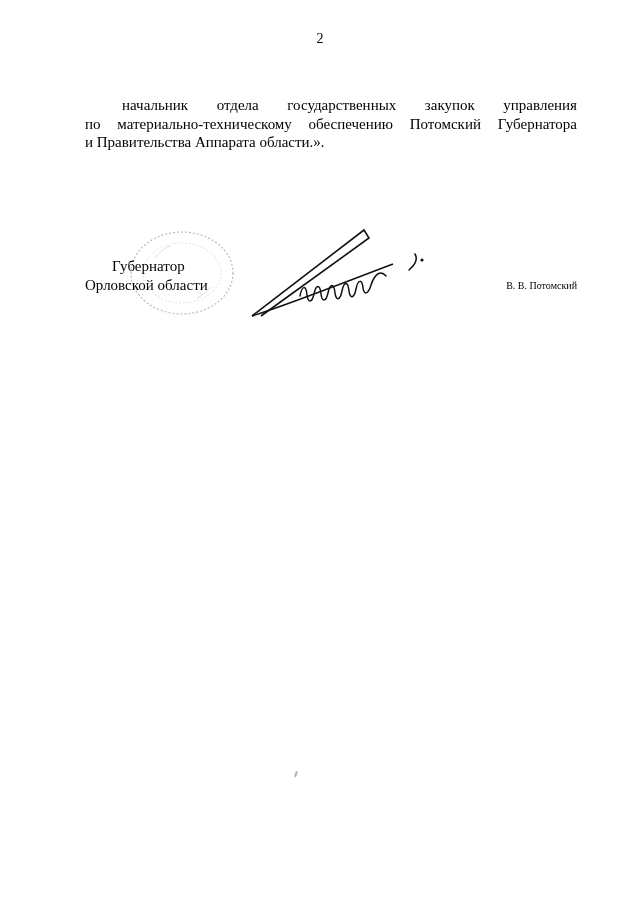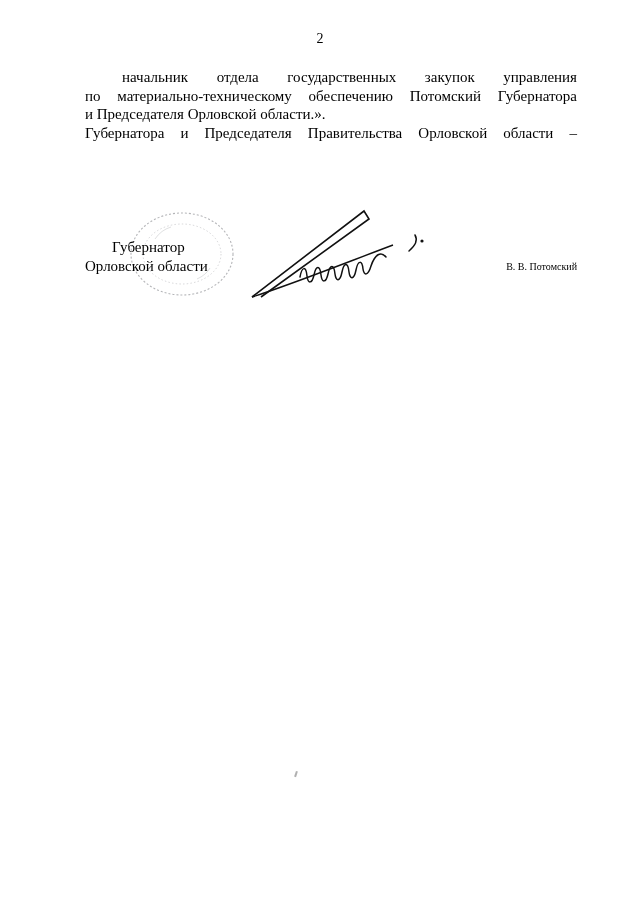--- a/index.html
+++ b/index.html
@@ -18,36 +18,36 @@
     position: absolute;
     top: 31px;
     left: 0;
     width: 100%;
     text-align: center;
     font-size: 14px;
   }
   .content {
     position: absolute;
     left: 85px;
-    top: 68px;
+    top: 96px;
     width: 492px;
   }
   .jline {
     font-size: 15px;
     line-height: 18.6px;
     text-align: justify;
     text-align-last: justify;
     white-space: normal;
   }
   .jline.indent { text-indent: 37px; }
   .jline.last { text-align-last: left; }
   .sig-section {
     position: absolute;
     left: 85px;
-    top: 205px;
+    top: 224px;
     width: 492px;
     height: 115px;
     text-decoration: underline;
   }
   .seal {
     position: absolute;
     left: 42px;
     top: 4px;
     width: 110px;
     height: 90px;
@@ -92,24 +92,23 @@
 <body>
 
 <div class="page">
 
   <div class="page-number">2</div>
 
   <div class="content">
     <div>
       <div class="jline indent">начальник отдела государственных закупок управления</div>
       <div class="jline">по материально-техническому обеспечению Потомский Губернатора</div>
-      <div class="jline last">и Председателя Орловской области.».</div>
+      <div class="jline last">и Правительства Аппарата области.».</div>
     </div>
     <div>
-      <div class="jline">Губернатора и Председателя Правительства Орловской области –</div>
     </div>
   </div>
 
   <div class="sig-section">
 
     <svg class="seal" viewBox="0 0 110 90" aria-hidden="true">
       <ellipse cx="55" cy="45" rx="51" ry="41" fill="none" stroke="#9b9ca0" stroke-width="1.1" stroke-dasharray="2 2" opacity="0.75"></ellipse>
       <ellipse cx="55" cy="45" rx="39" ry="30" fill="none" stroke="#a8a9ad" stroke-width="0.9" stroke-dasharray="1.5 2.2" opacity="0.5"></ellipse>
       <path d="M28,30 q6,-9 16,-12" fill="none" stroke="#b0b1b5" stroke-width="0.8" opacity="0.5"></path>
       <path d="M70,70 q9,-4 13,-11" fill="none" stroke="#b0b1b5" stroke-width="0.8" opacity="0.5"></path>

